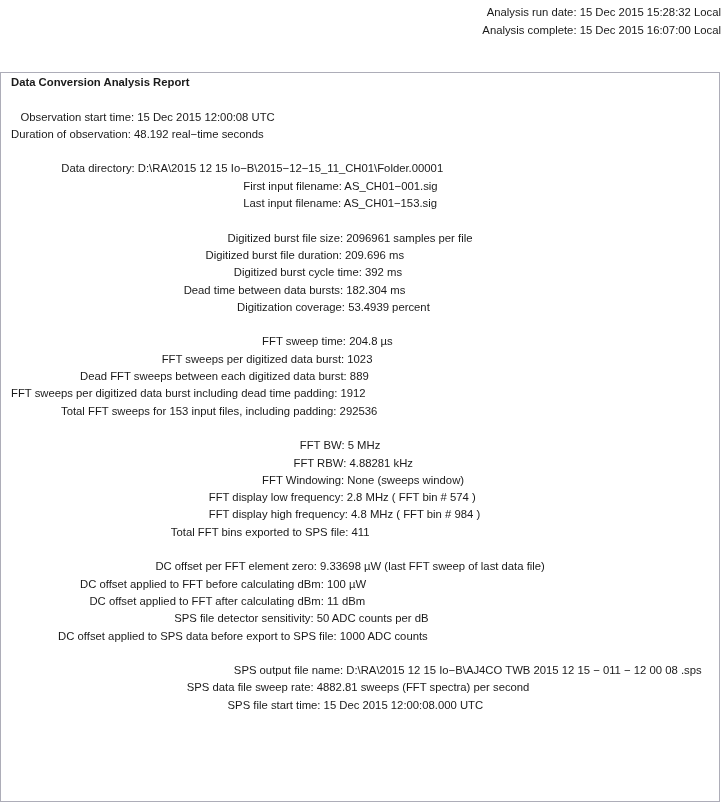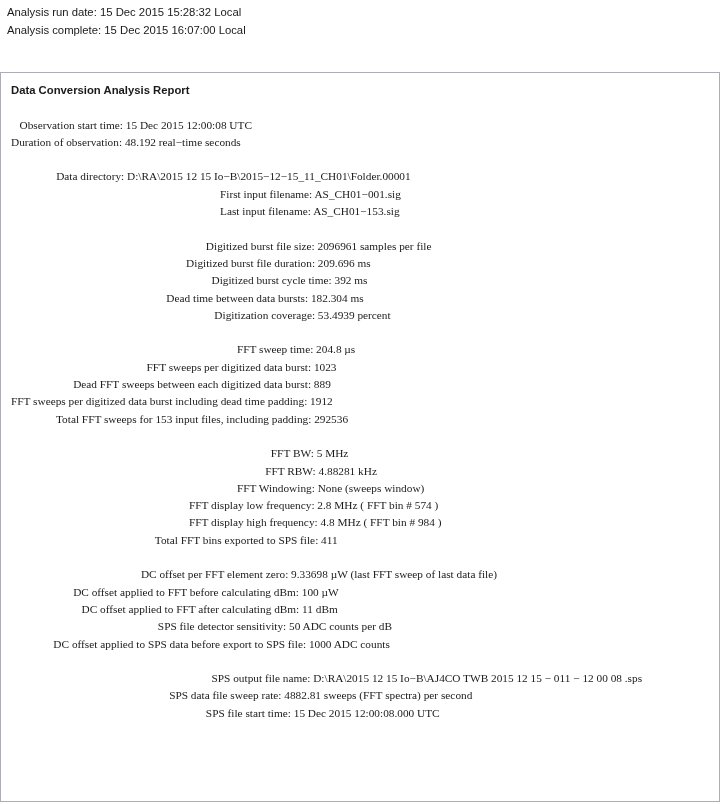--- a/index.html
+++ b/index.html
@@ -25,45 +25,45 @@
     font-size: 13.5px;
     color: #10108e;
     line-height: 17px;
     margin-bottom: 1px;
     white-space: pre;
   }
   .meta-line {
     padding-left: 2px;
     line-height: 18.2px;
     white-space: pre;
+    text-align: right;
   }
   .panel {
     position: absolute;
     left: 0;
     top: 72px;
     width: 720px;
     height: 730px;
     box-sizing: border-box;
     border: 1px solid #adadb8;
     background: #ffffff;
-    padding: 9px 4px 0 10px;
+    padding: 1px 4px 0 10px;
     overflow: hidden;
   }
   .report-heading {
     font-weight: bold;
     line-height: 17.3px;
     white-space: pre;
   }
   .section {
     margin-top: 17.3px;
   }
   .line {
     line-height: 17.3px;
     white-space: pre;
-    font-family: Liberation Serif, serif;
   }
 </style>
 </head>
 <body>
 
 <div class="header">
   <div class="meta-line">Analysis run date: 15 Dec 2015 15:28:32 Local</div>
   <div class="meta-line">Analysis complete: 15 Dec 2015 16:07:00 Local</div>
 </div>
 

